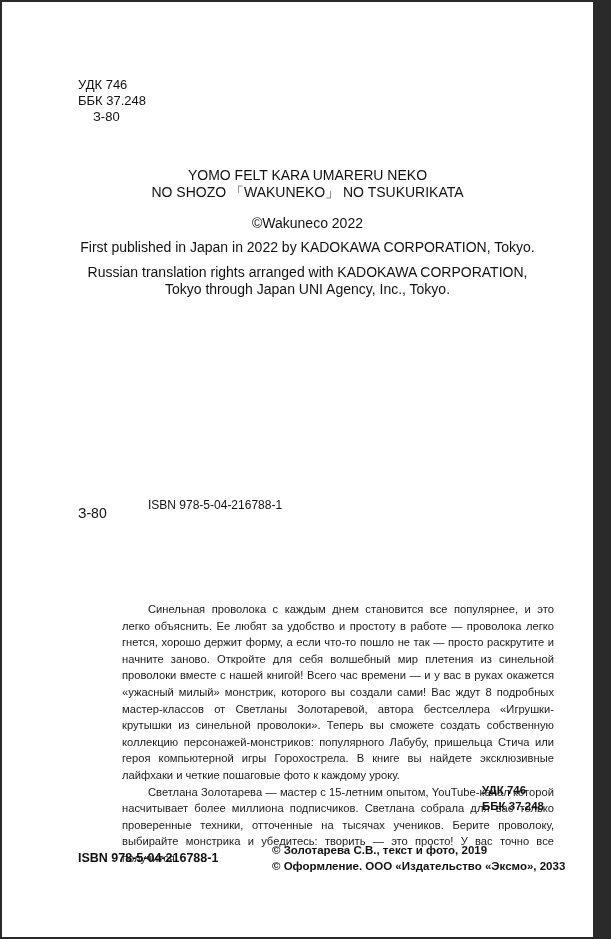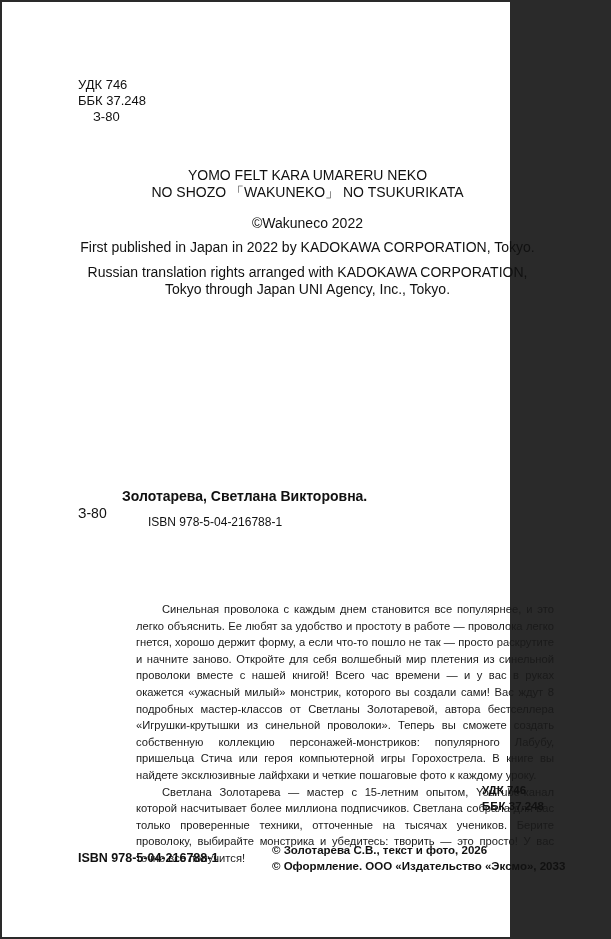--- a/index.html
+++ b/index.html
@@ -1,18 +1,18 @@
 <!DOCTYPE html>
 <html><head>
   <meta charset="utf-8">
   <style>
     * { margin: 0; padding: 0; box-sizing: border-box; }
     html, body { width: 611px; height: 939px; background: #2a2a2a; overflow: hidden; }
     .page {
-      position: absolute; left: 2px; top: 2px; width: 508px; height: 935px;
+      position: absolute; left: 2px; top: 2px; width: 591px; height: 935px;
       background: #ffffff; color: #111;
       font-family: "Liberation Sans", sans-serif;
     }
     .abs { position: absolute; white-space: nowrap; }
     .udk-top { left: 76px; top: 75px; font-size: 13px; line-height: 16px; }
     .udk-top .code3 { padding-left: 15px; }
     .center { position: absolute; left: 0; width: 611px; text-align: center; font-size: 14px; line-height: 17px; }
     .orig-title { top: 165px; }
     .copyright-orig { top: 213px; }
     .first-pub { top: 237px; }
@@ -23,21 +23,21 @@
       font-size: 14px; line-height: 17px;
     }
     .catalog .author { font-weight: bold; white-space: nowrap; }
     .catalog .desc { text-indent: 26px; text-align: justify; }
     .catalog .isbn { margin-top: 9px; padding-left: 26px; font-size: 12px; }
     .annotation {
       position: absolute; left: 120px; top: 599px; width: 432px;
       font-size: 11.2px; line-height: 16.6px; text-align: justify;
       color: #1a1a1a;
     }
-    .annotation p { text-indent: 26px; margin-left: 14px; }
+    .annotation p { text-indent: 26px; }
     .udk-bottom {
       position: absolute; left: 480px; top: 780px; font-size: 11.5px;
       font-weight: bold; line-height: 16px; white-space: nowrap;
     }
     .isbn-bottom { left: 76px; top: 849px; font-size: 12.5px; font-weight: bold; }
     .copyrights {
       position: absolute; left: 270px; top: 840px; font-size: 11.5px;
       font-weight: bold; line-height: 16px; white-space: nowrap;
     }
   </style>
@@ -58,33 +58,32 @@
   </div>
   <div class="center copyright-orig">©Wakuneco 2022</div>
   <div class="center first-pub">First published in Japan in 2022 by KADOKAWA CORPORATION, Tokyo.</div>
   <div class="center rights">
     <div>Russian translation rights arranged with KADOKAWA CORPORATION,</div>
     <div>Tokyo through Japan UNI Agency, Inc., Tokyo.</div>
   </div>
 
   <div class="abs catalog-code">З-80</div>
   <div class="catalog">
-    <div class="author">Золотарева, Светлана Викторовна.</div>
     <div class="isbn">ISBN 978-5-04-216788-1</div>
   </div>
 
   <div class="annotation">
     <p>Синельная проволока с каждым днем становится все популярнее, и это легко объяснить. Ее любят за удобство и простоту в работе — проволока легко гнется, хорошо держит форму, а если что-то пошло не так — просто раскрутите и начните заново. Откройте для себя волшебный мир плетения из синельной проволоки вместе с нашей книгой! Всего час времени — и у вас в руках окажется «ужасный милый» монстрик, которого вы создали сами! Вас ждут 8 подробных мастер-классов от Светланы Золотаревой, автора бестселлера «Игрушки-крутышки из синельной проволоки». Теперь вы сможете создать собственную коллекцию персонажей-монстриков: популярного Лабубу, пришельца Стича или героя компьютерной игры Горохострела. В книге вы найдете эксклюзивные лайфхаки и четкие пошаговые фото к каждому уроку.</p>
     <p>Светлана Золотарева — мастер с 15-летним опытом, YouTube-канал которой насчитывает более миллиона подписчиков. Светлана собрала для вас только проверенные техники, отточенные на тысячах учеников. Берите проволоку, выбирайте монстрика и убедитесь: творить — это просто! У вас точно все получится!</p>
   </div>
 
   <div class="udk-bottom">
     <div>УДК 746</div>
     <div>ББК 37.248</div>
   </div>
 
   <div class="abs isbn-bottom">ISBN 978-5-04-216788-1</div>
   <div class="copyrights">
-    <div>© Золотарева С.В., текст и фото, 2026</div>
+    <div>© Золотарева С.В., текст и фото, 2019</div>
     <div>© Оформление. ООО «Издательство «Эксмо», 2033</div>
   </div>
 
 </div>
 
 </body></html>

